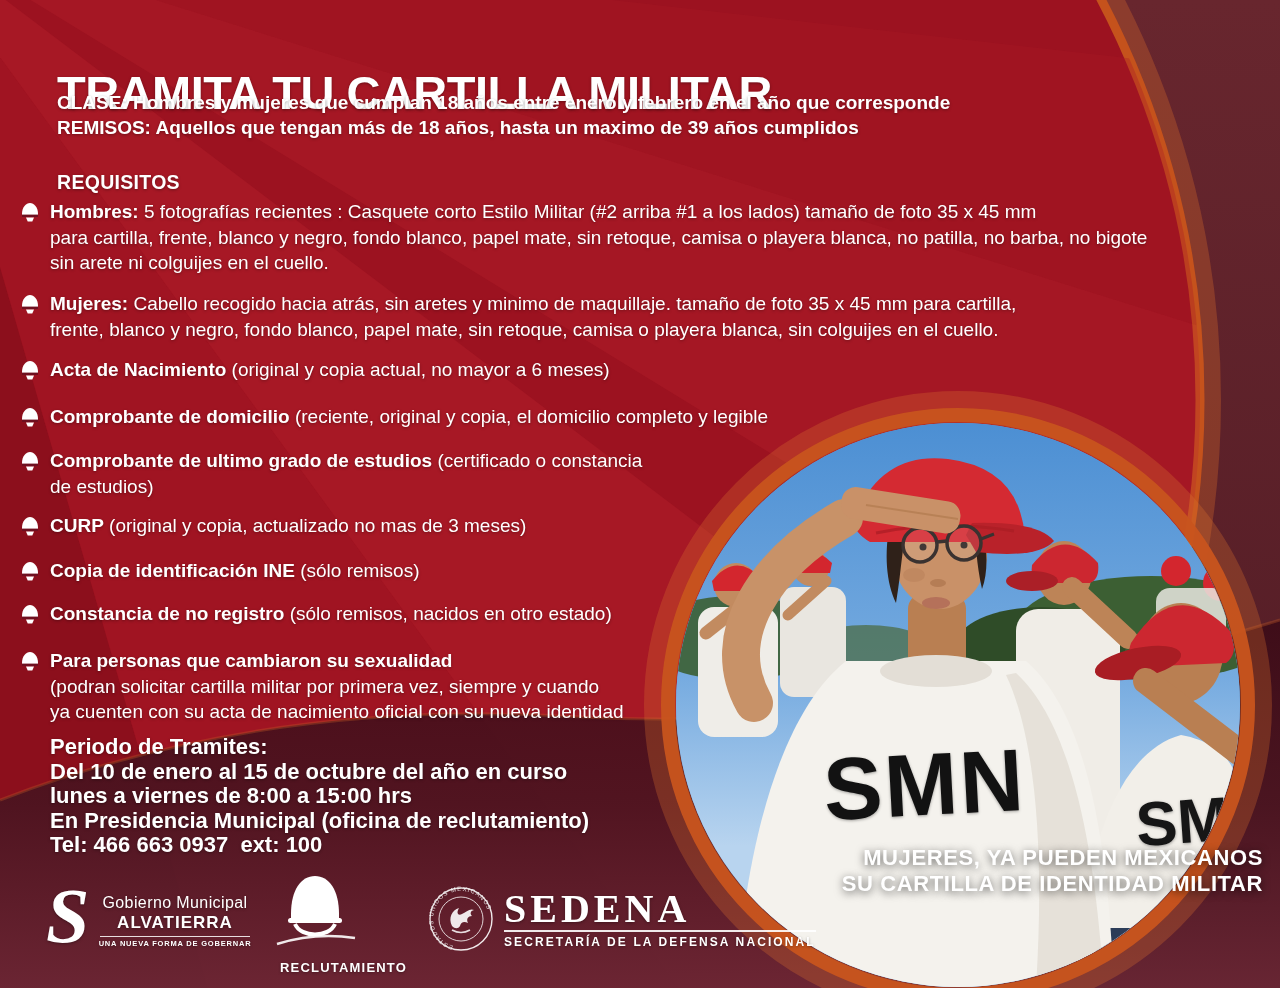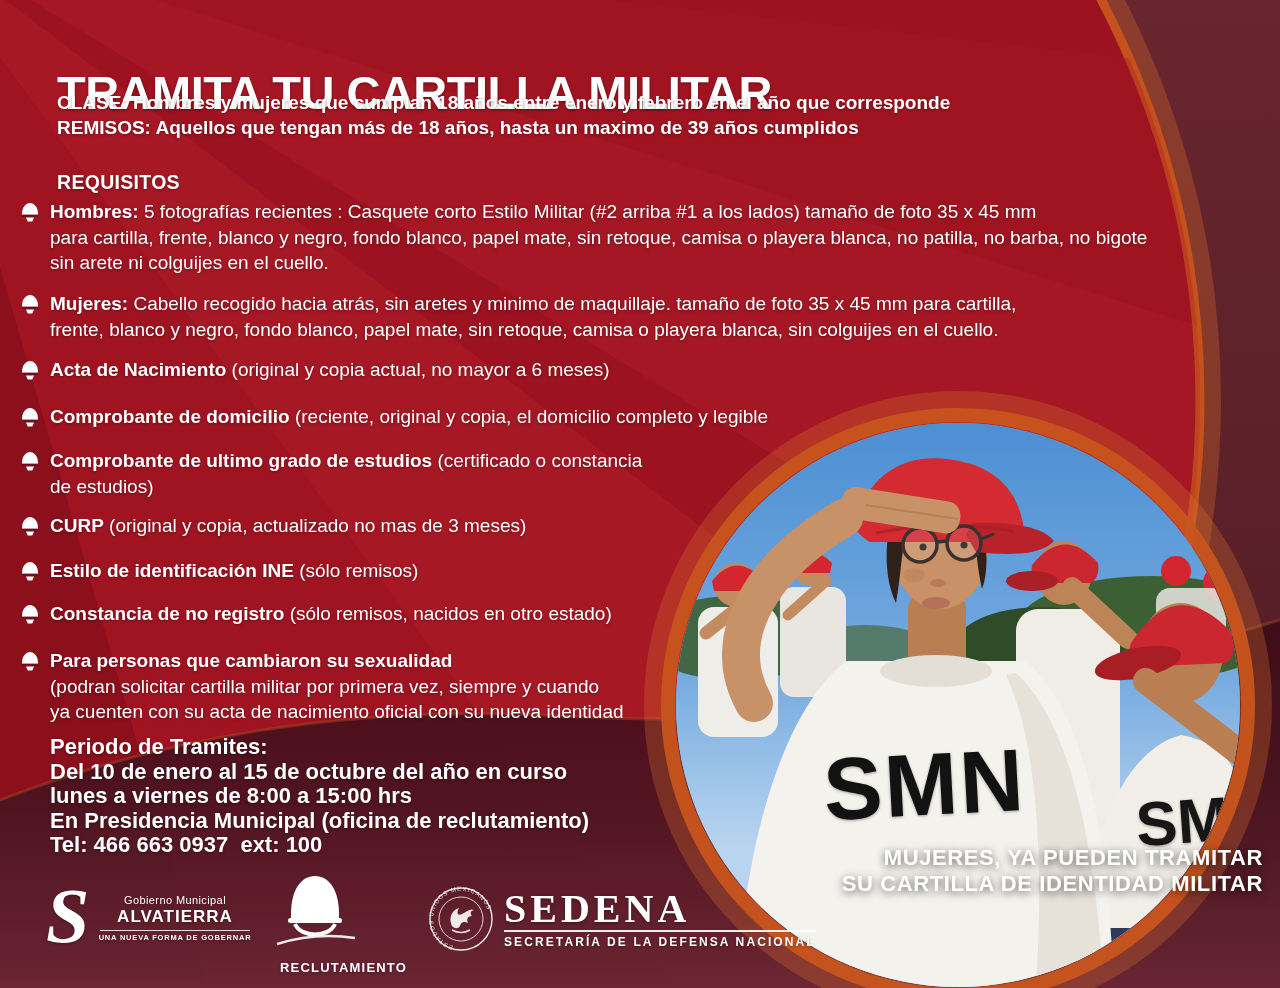--- a/index.html
+++ b/index.html
@@ -44,21 +44,21 @@
   .caption {
     position:absolute; right:17px; top:845px; text-align:right;
     font-size:22px; font-weight:800; line-height:26px; letter-spacing:0.6px;
     text-shadow:0 2px 8px rgba(0,0,0,0.65);
   }
 
   
   .salvatierra { position:absolute; left:44px; top:876px; width:210px; height:86px; }
   .salvatierra .s-glyph { position:absolute; left:0; top:0; }
   .salvatierra .txt { position:absolute; left:52px; top:18px; width:158px; text-align:center; }
-  .salvatierra .gob { font-size:11px; font-weight:400; letter-spacing:0.4px; }
+  .salvatierra .gob { font-size:16px; font-weight:400; letter-spacing:0.4px; }
   .salvatierra .name { font-size:17px; font-weight:800; letter-spacing:1px; line-height:22px; }
   .salvatierra .rule { height:1px; background:rgba(255,255,255,0.85); margin:2px 4px; }
   .salvatierra .tag { font-size:7.5px; font-weight:700; letter-spacing:0.8px; }
 
   .reclutamiento { position:absolute; left:252px; top:868px; width:126px; text-align:center; }
   .reclutamiento .label { margin-top:2px; font-size:13px; font-weight:800; letter-spacing:1.2px;padding-left:28px; }
 
   .sedena { position:absolute; left:428px; top:886px; display:flex; align-items:center; gap:10px; }
   .sedena .seal { width:66px; height:66px; }
   .sedena .name { font-family:"Liberation Serif","DejaVu Serif",serif; font-size:40px; font-weight:700; letter-spacing:4px; line-height:40px; }
@@ -283,21 +283,21 @@
     </li>
 
     <li>
       <span class="helmet">
         <svg viewBox="0 0 24 24" width="24" height="24" aria-hidden="true">
           <path d="M4,14 C4,7 8,3 12,3 C16,3 20,7 20,14 L20,16 L4,16 Z" fill="#ffffff"></path>
           <rect x="4" y="14.6" width="16" height="2.4" fill="#6e1020"></rect>
           <path d="M8,17.4 L16,17.4 L14.3,21.5 L9.7,21.5 Z" fill="#ffffff"></path>
         </svg>
       </span>
-      <span class="item-text"><b class="lbl">Estilo de identificación INE</b><span class="rest"> (sólo remisos)</span></span>
+      <span class="item-text"><b class="lbl">Copia de identificación INE</b><span class="rest"> (sólo remisos)</span></span>
     </li>
 
     <li>
       <span class="helmet">
         <svg viewBox="0 0 24 24" width="24" height="24" aria-hidden="true">
           <path d="M4,14 C4,7 8,3 12,3 C16,3 20,7 20,14 L20,16 L4,16 Z" fill="#ffffff"></path>
           <rect x="4" y="14.6" width="16" height="2.4" fill="#6e1020"></rect>
           <path d="M8,17.4 L16,17.4 L14.3,21.5 L9.7,21.5 Z" fill="#ffffff"></path>
         </svg>
       </span>
@@ -322,21 +322,21 @@
     <div class="periodo-line">Periodo de Tramites:</div>
     <div id="periodo-lines">
         <div class="periodo-line">Del 10 de enero al 15 de octubre del año en curso</div>
         <div class="periodo-line">lunes a viernes de 8:00 a 15:00 hrs</div>
         <div class="periodo-line">En Presidencia Municipal (oficina de reclutamiento)</div>
         <div class="periodo-line">Tel: 466 663 0937  ext: 100</div>
       </div>
   </div>
 
   <div class="caption">
-    <div>MUJERES, YA PUEDEN TRAMITAR</div>
+    <div>MUJERES, YA PUEDEN MEXICANOS</div>
     <div>SU CARTILLA DE IDENTIDAD MILITAR</div>
   </div>
 
   <div class="salvatierra">
     <svg class="s-glyph" width="58" height="86" viewBox="0 0 58 86" aria-hidden="true">
       <text x="2" y="66" font-family="Liberation Serif, serif" font-style="italic" font-weight="bold" font-size="78" fill="#ffffff">S</text>
     </svg>
     <div class="txt">
       <div class="gob">Gobierno Municipal</div>
       <div class="name">ALVATIERRA</div>

